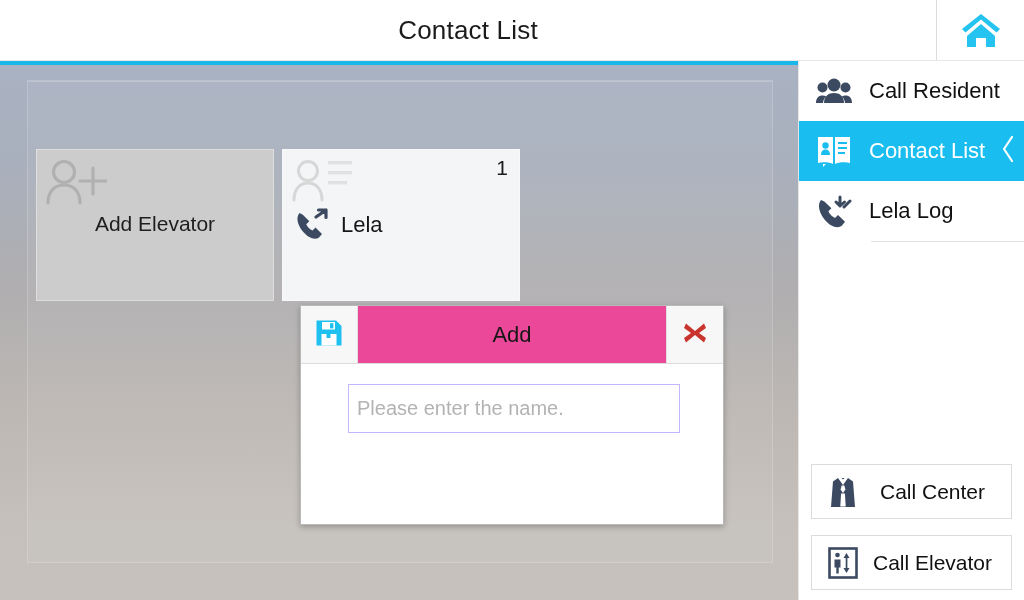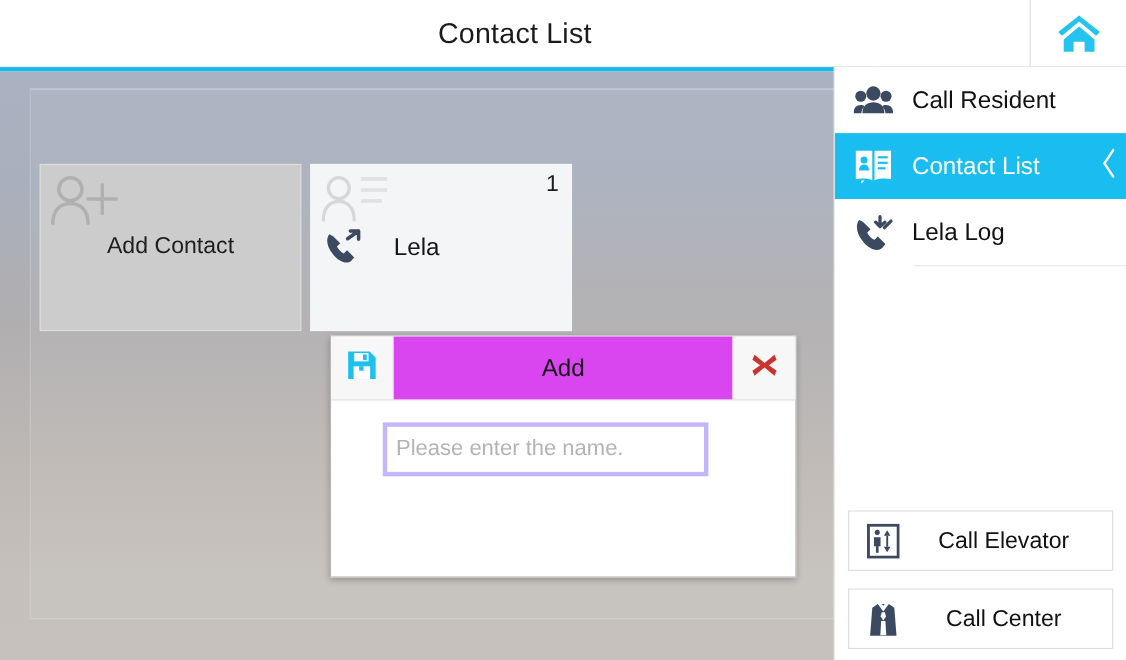--- a/index.html
+++ b/index.html
@@ -128,21 +128,21 @@
     color: #1b1b1b;
   }
   .contact-row {
     position: absolute;
     left: 10px; top: 56px;
     display: flex;
     align-items: center;
   }
   .contact-row .phone-icon { width: 38px; height: 38px; }
   .contact-name {
-    margin-left: 27px;
+    margin-left: 10px;
     font-size: 22px;
     color: #161616;
   }
 
   
   .dialog {
     position: absolute;
     left: 300px; top: 240px;
     width: 424px;
     height: 220px;
@@ -162,55 +162,55 @@
     width: 57px; height: 57px;
     display: flex; align-items: center; justify-content: center;
     background: #f7f7f7;
     border-right: 1px solid #e0e0e0;
   }
   .dlg-title {
     position: absolute;
     left: 57px; right: 57px; top: 0;
     height: 57px; line-height: 57px;
     text-align: center;
-    background: #d946ef;
+    background: #ec4899;
     font-size: 22px;
     color: #171717;
   }
   .dlg-close {
     position: absolute;
     right: 0; top: 0;
     width: 57px; height: 57px;
     display: flex; align-items: center; justify-content: center;
     background: #f7f7f7;
     border-left: 1px solid #e0e0e0;
   }
   .dialog-body {
     padding: 20px 47px 0 47px;
   }
   .field {
     display: block;
-    width: 296px;
+    width: 332px;
     height: 49px;
     margin-bottom: 14px;
     padding: 0 8px;
-    border: 4px solid #c4b5fd;
+    border: 1px solid #c4b5fd;
     background: #ffffff;
     font-family: "Liberation Sans", sans-serif;
     font-size: 20px;
     color: #1a1a1a;
     outline: none;
   }
   .field::placeholder { color: #b3b3b3; }
 
   
   .sidebar {
     position: absolute;
     right: 0; top: 61px;
-    width: 266px; height: 539px;
+    width: 226px; height: 539px;
     background: #ffffff;
     border-left: 1px solid #e6e6e6;
   }
   .nav-item {
     position: relative;
     height: 60px;
     display: flex;
     align-items: center;
     padding-left: 16px;
     background: #ffffff;
@@ -294,21 +294,21 @@
     <div class="cards">
 
       <div class="card card-add">
         <span class="add-icon">
           <svg width="62" height="52" viewBox="0 0 62 52">
             <circle cx="19" cy="14" r="10.5" fill="none" stroke="#9a9a9a" stroke-width="3.2"></circle>
             <path d="M3 45 C3 32 11 27 19 27 C27 27 35 32 35 45" fill="none" stroke="#9a9a9a" stroke-width="3.2" stroke-linecap="round"></path>
             <path d="M48 10 L48 36 M35 23 L61 23" stroke="#9a9a9a" stroke-width="3.2" stroke-linecap="round"></path>
           </svg>
         </span>
-        <div class="add-label">Add Contact</div>
+        <div class="add-label">Add Elevator</div>
       </div>
 
       <div class="card card-contact">
         <span class="contact-list-icon">
           <svg width="62" height="48" viewBox="0 0 62 48">
             <circle cx="17" cy="13" r="9.5" fill="none" stroke="#b4b4b4" stroke-width="3"></circle>
             <path d="M3 42 C3 30 10 25 17 25 C24 25 31 30 31 42" fill="none" stroke="#b4b4b4" stroke-width="3" stroke-linecap="round"></path>
             <rect x="37" y="3" width="24" height="3.4" fill="#c9c9c9"></rect>
             <rect x="37" y="13" width="24" height="3.4" fill="#c9c9c9"></rect>
             <rect x="37" y="23" width="19" height="3.4" fill="#c9c9c9"></rect>
@@ -403,38 +403,38 @@
       </span>
       <span class="nav-label">Lela Log</span>
     </div>
 
     <div class="nav-divider"></div>
 
     <div class="bottom-buttons">
 
       <div class="big-btn">
         <span class="nav-ic">
+          <svg width="28" height="32" viewBox="0 0 28 32">
+            <path d="M9 2 L19 2 L24 5.5 L26 31 L2 31 L4 5.5 Z" fill="#3b4a60"></path>
+            <path d="M9 2 L14 9 L19 2 L16.5 1 L14 3.6 L11.5 1 Z" fill="#ffffff"></path>
+            <path d="M12.6 9.5 h2.8 l1 4 -2.4 3.6 -2.4 -3.6 z" fill="#ffffff"></path>
+            <path d="M12.1 17.6 h3.8 l.8 13 h-5.4 z" fill="#ffffff"></path>
+          </svg>
+        </span>
+        <span class="nav-label">Call Center</span>
+      </div>
+
+      <div class="big-btn">
+        <span class="nav-ic">
           <svg width="30" height="32" viewBox="0 0 30 32">
             <rect x="1.5" y="1.5" width="27" height="29" fill="none" stroke="#3b4a60" stroke-width="2.6"></rect>
             <circle cx="9.5" cy="8" r="2.3" fill="#3b4a60"></circle>
             <path d="M6.5 12.5 h6 v8 h-1.8 v6 h-2.4 v-6 h-1.8 z" fill="#3b4a60"></path>
             <path d="M18.5 6 L21.5 11 L15.5 11 Z" fill="#3b4a60"></path>
             <path d="M18.5 26 L21.5 21 L15.5 21 Z" fill="#3b4a60"></path>
             <rect x="17.7" y="11" width="1.7" height="10" fill="#3b4a60"></rect>
           </svg>
         </span>
         <span class="nav-label">Call Elevator</span>
       </div>
-
-      <div class="big-btn">
-        <span class="nav-ic">
-          <svg width="28" height="32" viewBox="0 0 28 32">
-            <path d="M9 2 L19 2 L24 5.5 L26 31 L2 31 L4 5.5 Z" fill="#3b4a60"></path>
-            <path d="M9 2 L14 9 L19 2 L16.5 1 L14 3.6 L11.5 1 Z" fill="#ffffff"></path>
-            <path d="M12.6 9.5 h2.8 l1 4 -2.4 3.6 -2.4 -3.6 z" fill="#ffffff"></path>
-            <path d="M12.1 17.6 h3.8 l.8 13 h-5.4 z" fill="#ffffff"></path>
-          </svg>
-        </span>
-        <span class="nav-label">Call Center</span>
-      </div>
     </div>
   </div>
 </div>
 
 </body></html>

